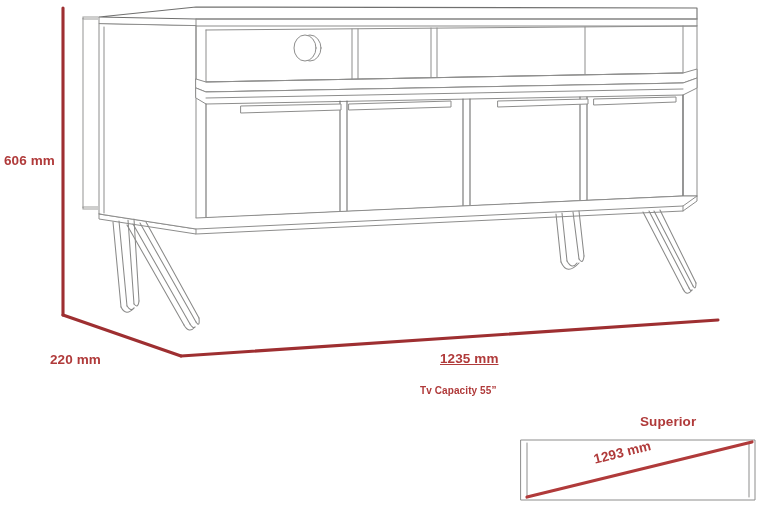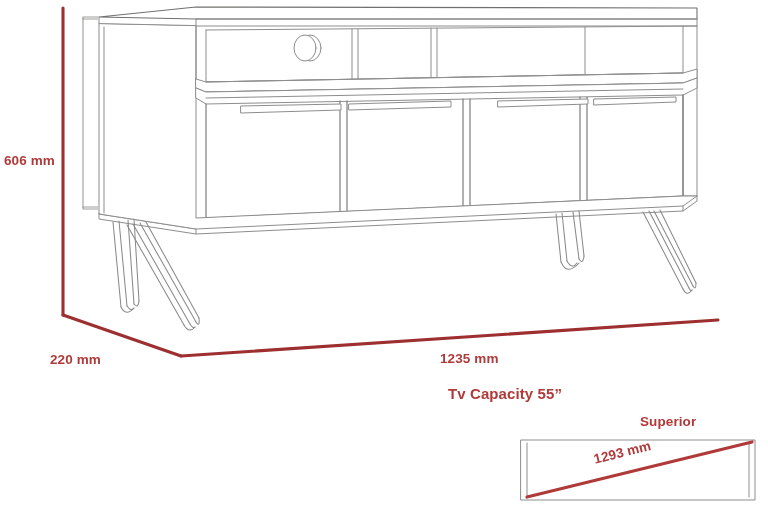--- a/index.html
+++ b/index.html
@@ -31,22 +31,22 @@
     position: absolute;
     color: #b03a3a;
     font-family: "Liberation Sans", sans-serif;
     font-weight: bold;
     font-size: 13.5px;
     letter-spacing: 0.1px;
     white-space: nowrap;
   }
   #label-height   { left: 4px;   top: 153px; }
   #label-depth    { left: 50px;  top: 352px; }
-  #label-width    { left: 440px; top: 351px; }
-  #label-capacity { left: 448px; top: 385px; font-size: 15px; }
+  #label-width    { left: 440px; top: 351px; text-decoration: underline; }
+  #label-capacity { left: 420px; top: 385px; font-size: 10px; }
   #label-superior { left: 622px; top: 414px; font-size: 13.5px; margin-left: 18px; }
   #label-diagonal {
     left: 594px;
     top: 452px;
     font-size: 13.5px;
     transform: rotate(-14deg);
     transform-origin: left center;
   }
 </style>
 </head>

